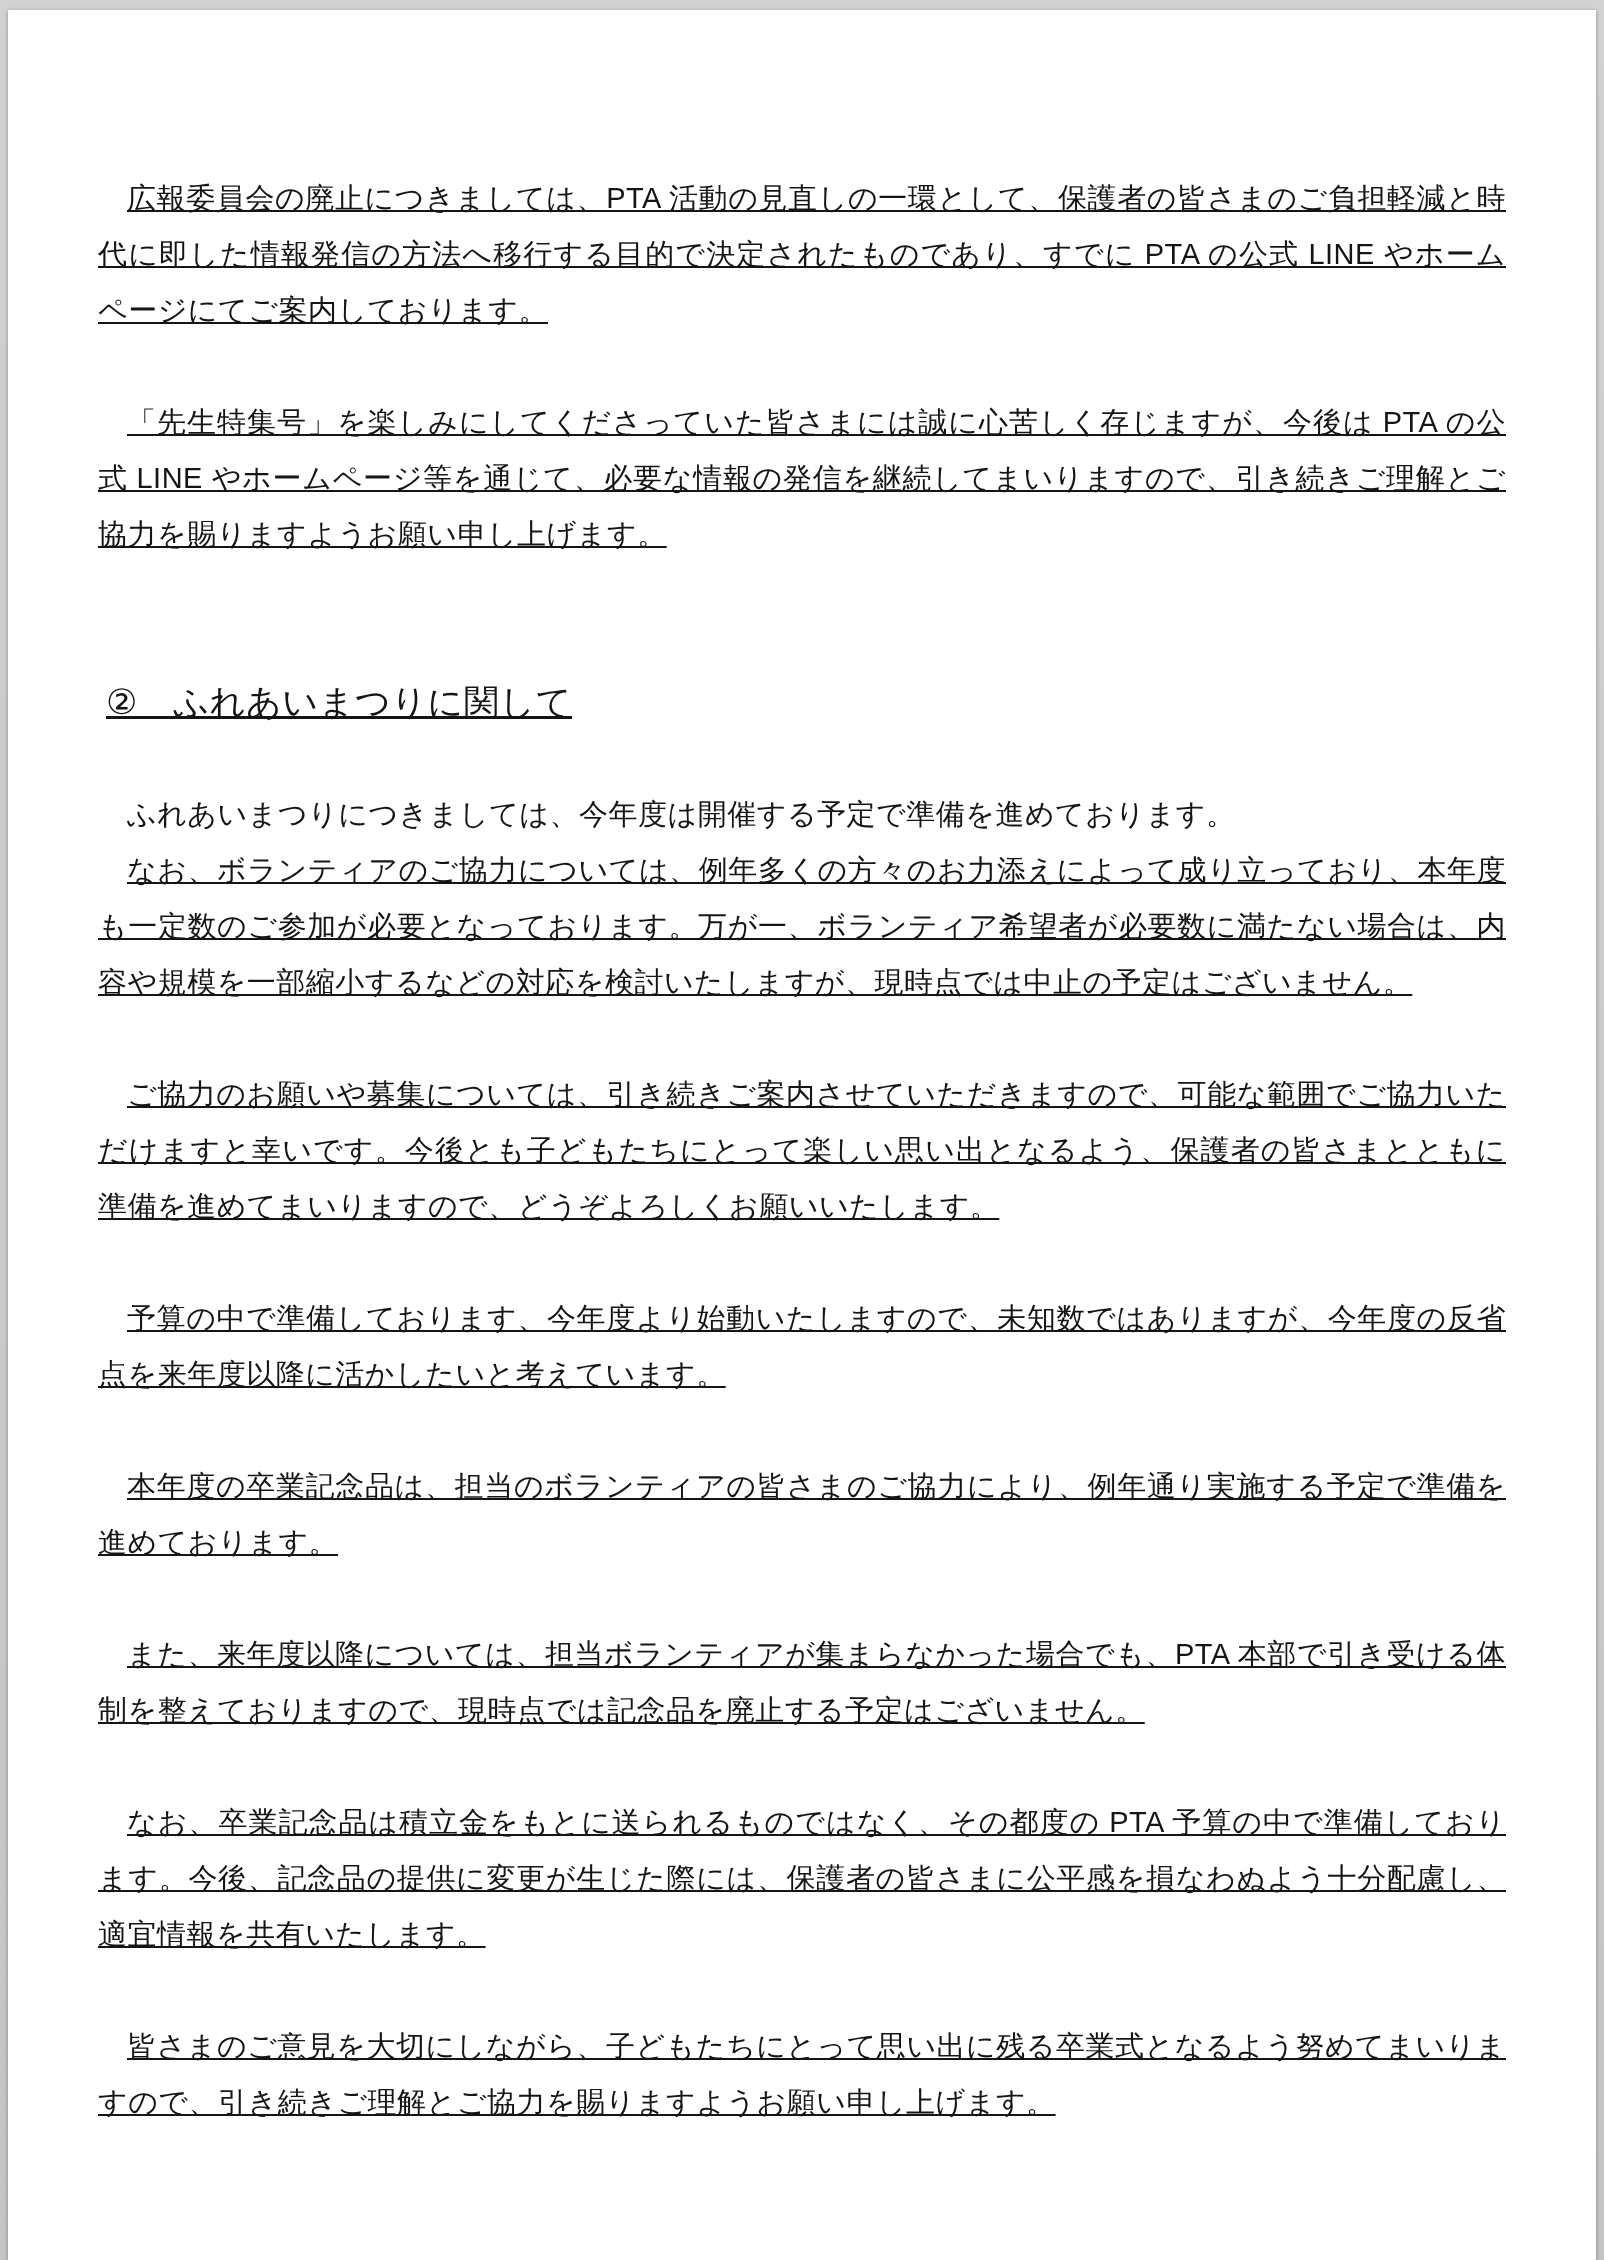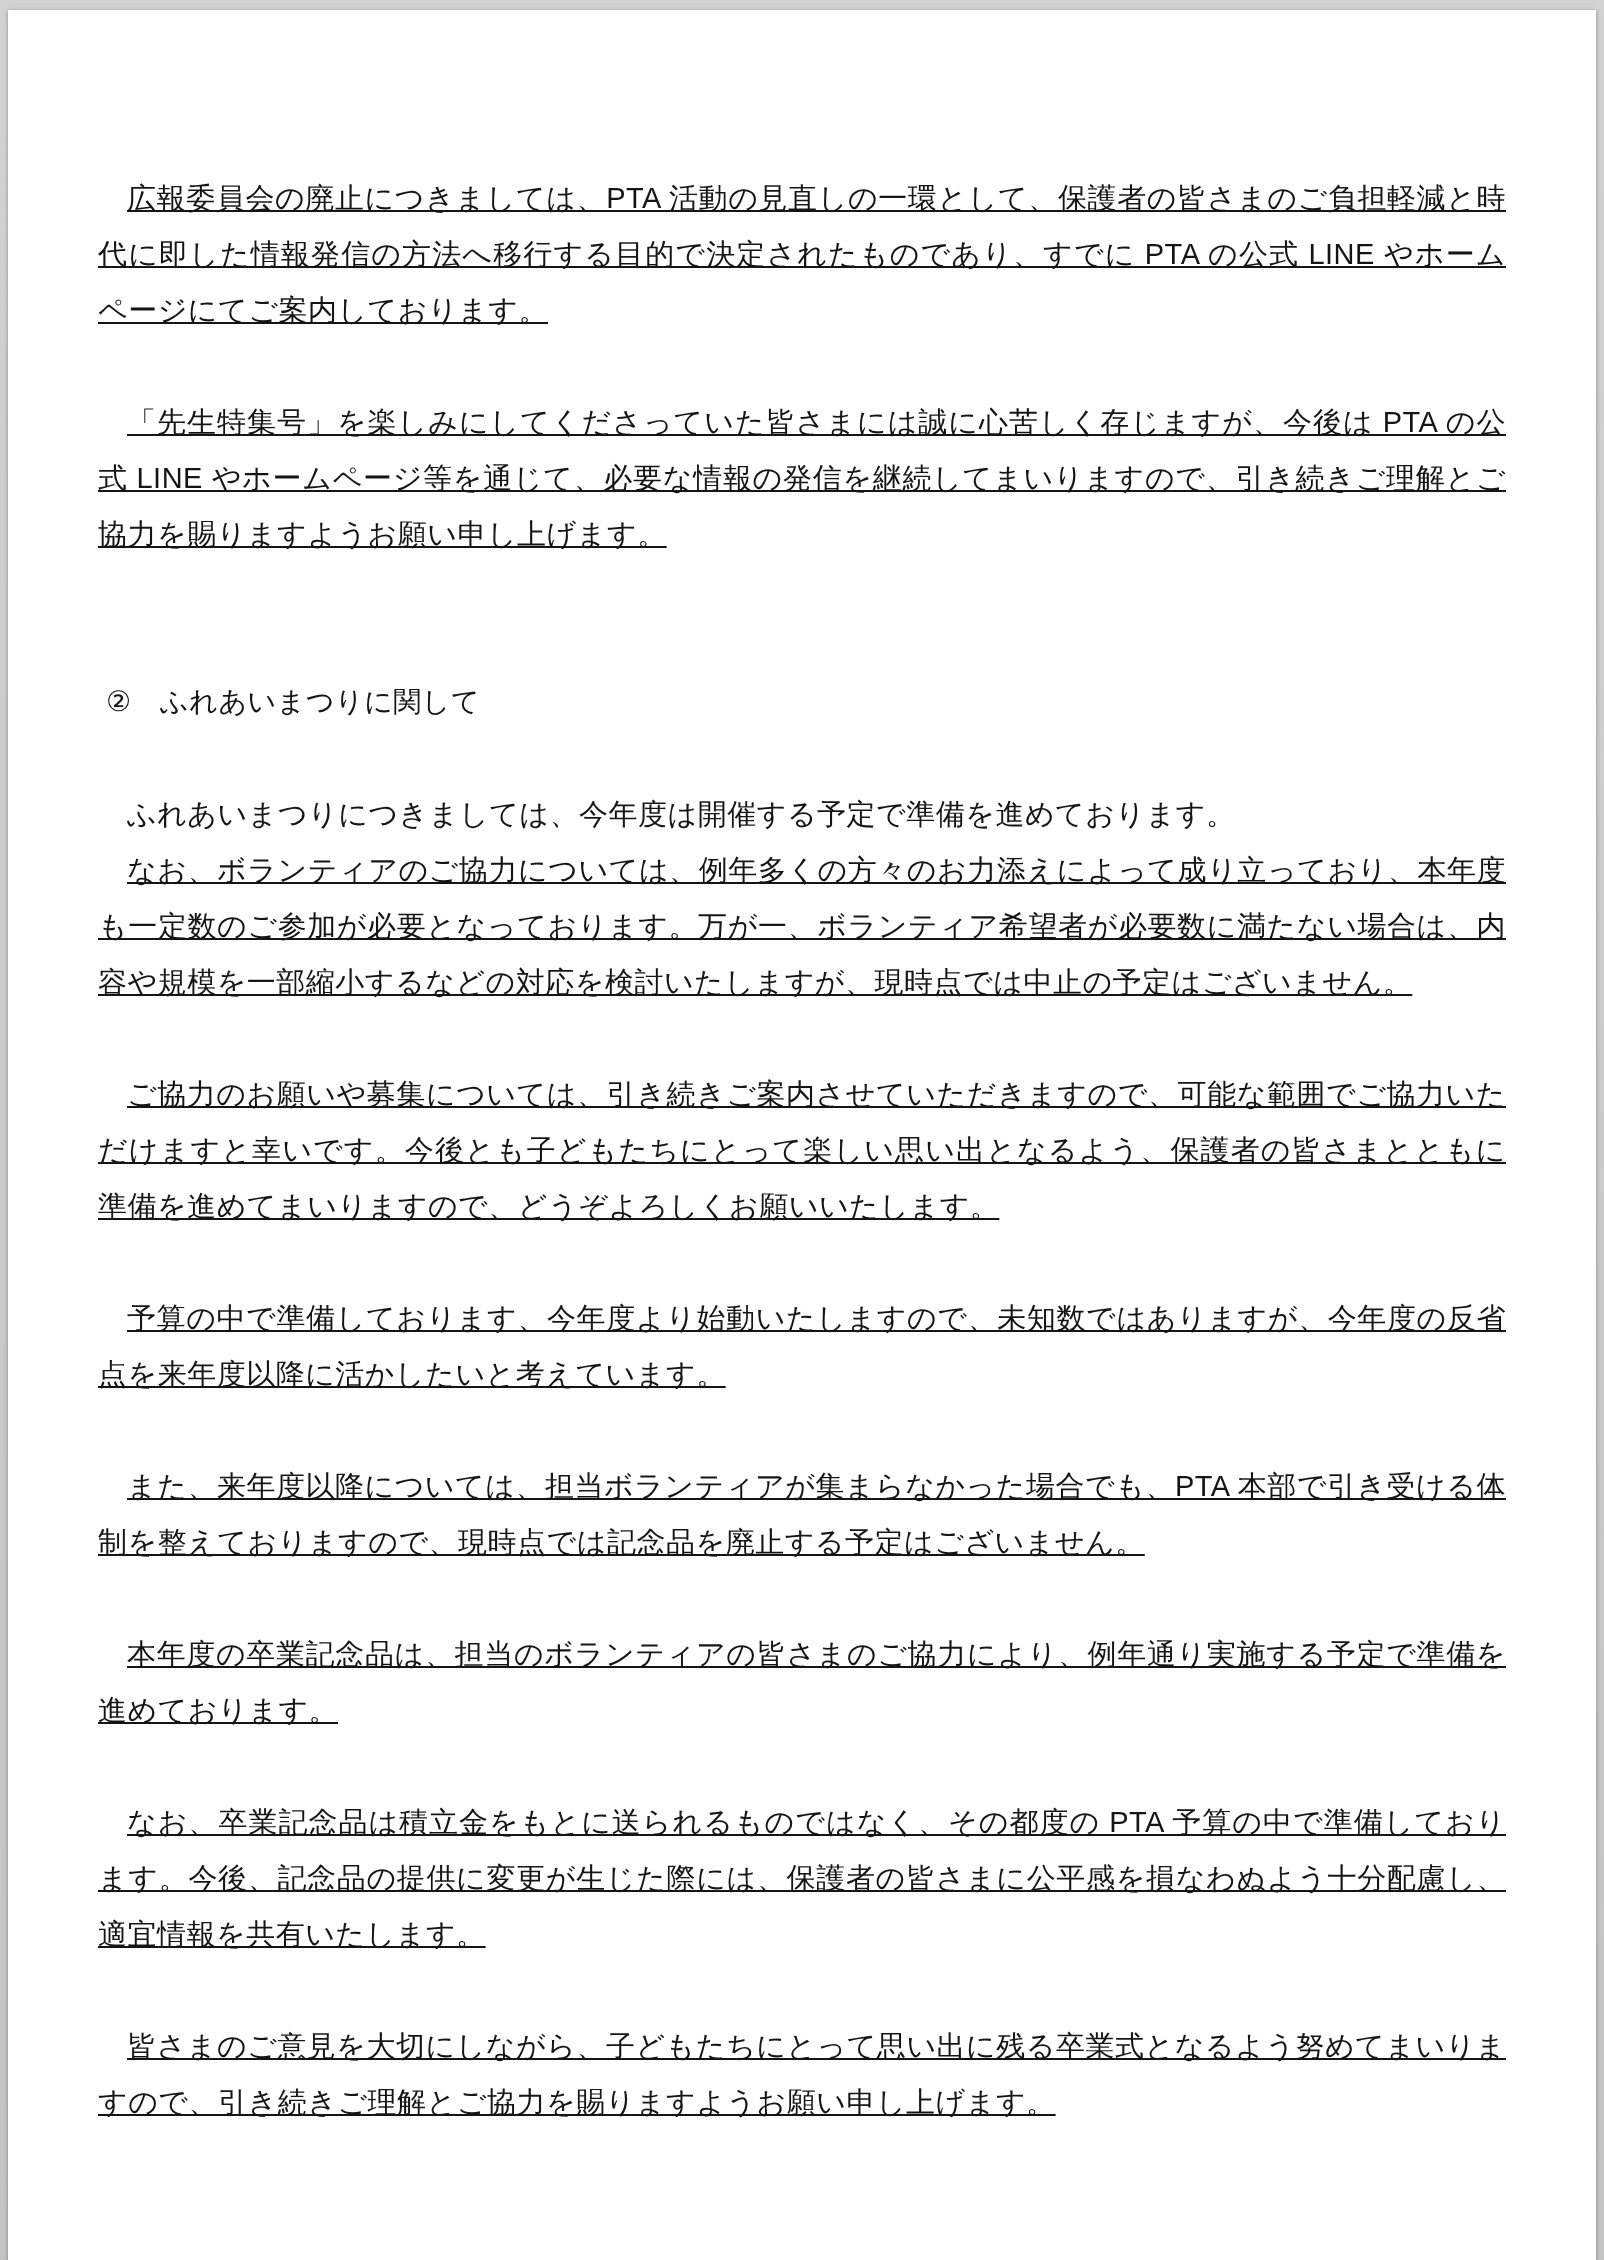--- a/index.html
+++ b/index.html
@@ -34,22 +34,23 @@
   }
   .para-tight {
     margin: 0;
     text-indent: 1em;
     font-family: Liberation Serif, serif;
   }
   .section-heading {
     margin: 112px 0 56px 0;
     padding-left: 8px;
     font-weight: normal;
-    font-size: 28px;
+    font-size: 35px;
     line-height: 56px;
+    text-decoration: underline;
   }
 </style>
 </head>
 <body>
 
 <div class="viewer">
   <div class="paper">
 
     <p class="para">広報委員会の廃止につきましては、PTA 活動の見直しの一環として、保護者の皆さまのご負担軽減と時代に即した情報発信の方法へ移行する目的で決定されたものであり、すでに PTA の公式 LINE やホームページにてご案内しております。</p>
 
@@ -59,22 +60,22 @@
 
     <p class="para-tight">ふれあいまつりにつきましては、今年度は開催する予定で準備を進めております。</p>
 
     <p class="para">なお、ボランティアのご協力については、例年多くの方々のお力添えによって成り立っており、本年度も一定数のご参加が必要となっております。万が一、ボランティア希望者が必要数に満たない場合は、内容や規模を一部縮小するなどの対応を検討いたしますが、現時点では中止の予定はございません。</p>
 
     <p class="para">ご協力のお願いや募集については、引き続きご案内させていただきますので、可能な範囲でご協力いただけますと幸いです。今後とも子どもたちにとって楽しい思い出となるよう、保護者の皆さまとともに準備を進めてまいりますので、どうぞよろしくお願いいたします。</p>
 
     <p class="para">予算の中で準備しております、今年度より始動いたしますので、未知数ではありますが、今年度の反省点を来年度以降に活かしたいと考えています。</p>
 
 
+    <p class="para">本年度の卒業記念品は、担当のボランティアの皆さまのご協力により、例年通り実施する予定で準備を進めております。</p>
+
     <p class="para">また、来年度以降については、担当ボランティアが集まらなかった場合でも、PTA 本部で引き受ける体制を整えておりますので、現時点では記念品を廃止する予定はございません。</p>
-
-    <p class="para">本年度の卒業記念品は、担当のボランティアの皆さまのご協力により、例年通り実施する予定で準備を進めております。</p>
 
     <p class="para">なお、卒業記念品は積立金をもとに送られるものではなく、その都度の PTA 予算の中で準備しております。今後、記念品の提供に変更が生じた際には、保護者の皆さまに公平感を損なわぬよう十分配慮し、適宜情報を共有いたします。</p>
 
     <p class="para">皆さまのご意見を大切にしながら、子どもたちにとって思い出に残る卒業式となるよう努めてまいりますので、引き続きご理解とご協力を賜りますようお願い申し上げます。</p>
 
   </div>
 </div>
 
 </body></html>

